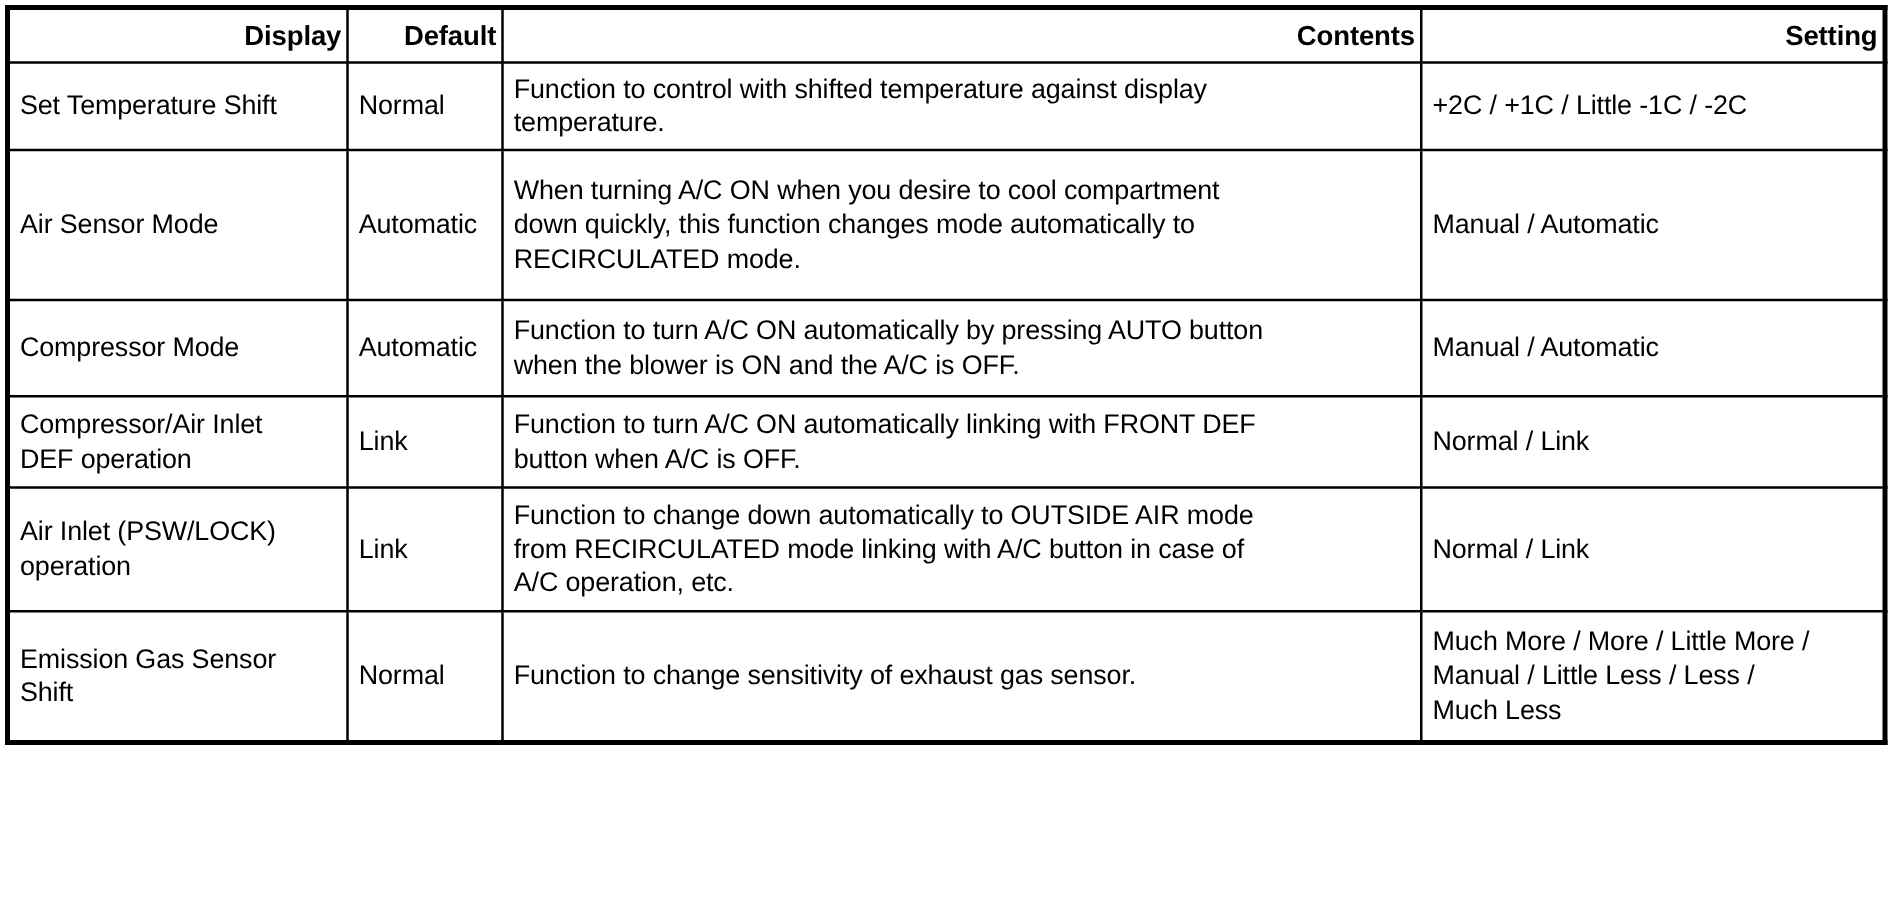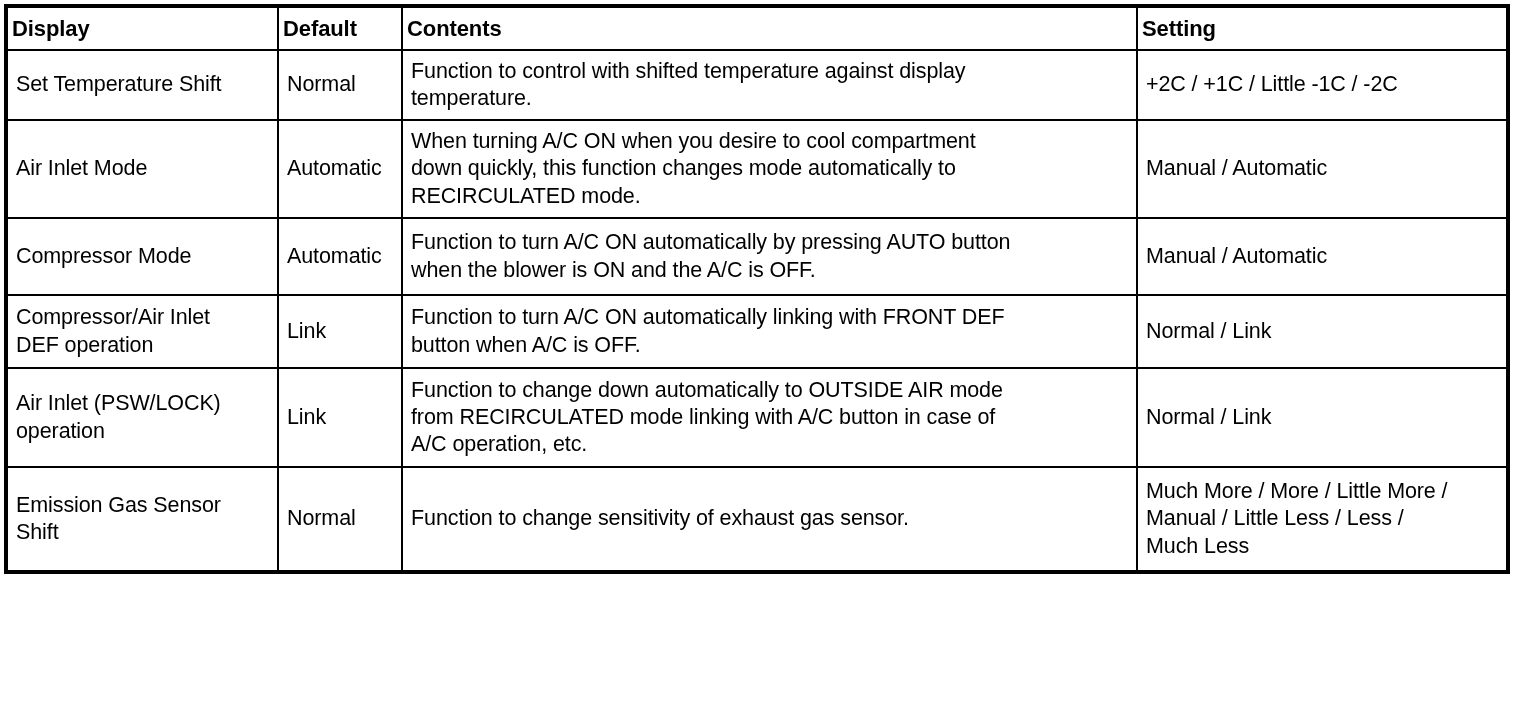--- a/index.html
+++ b/index.html
@@ -40,39 +40,39 @@
     border: 2px solid #000000;
     vertical-align: middle;
     font-size: 21.5px;
     line-height: 1.27;
     letter-spacing: -0.1px;
     box-sizing: border-box;
   }
 
   table.spec thead th {
     font-weight: bold;
-    text-align: left;
+    text-align: right;
     height: 44px;
     padding: 2px 4px;
     font-size: 22px;
   }
 
   table.spec tbody td {
     text-align: left;
     padding: 6px 7px 6px 8px;
   }
 
   td.cell-display  { padding-left: 8px; }
   td.cell-default  { padding-left: 7px; padding-right: 2px; }
   td.cell-contents { padding-left: 9px; padding-right: 6px; }
   td.cell-setting  { padding-left: 9px; padding-right: 4px; }
 
   
   tr.r0 td { height: 70px; }
-  tr.r1 td { height: 98px; }
+  tr.r1 td { height: 120px; }
   tr.r2 td { height: 77px; }
   tr.r3 td { height: 73px; }
   tr.r4 td { height: 99px; }
   tr.r5 td { height: 105px; }
   tr.r6 td { height: 73px; }
   tr.r7 td { height: 73px; }
 
   .line { display: block; white-space: nowrap; }
 </style>
 </head>
@@ -105,21 +105,21 @@
           <td class="cell-contents">
             <span class="line">Function to control with shifted temperature against display</span>
             <span class="line">temperature.</span>
           </td>
           <td class="cell-setting">
             <span class="line">+2C / +1C / Little -1C / -2C</span>
           </td>
         </tr>
         <tr class="r1">
           <td class="cell-display">
-            <span class="line">Air Inlet Mode</span>
+            <span class="line">Air Sensor Mode</span>
           </td>
           <td class="cell-default">
             <span class="line">Automatic</span>
           </td>
           <td class="cell-contents">
             <span class="line">When turning A/C ON when you desire to cool compartment</span>
             <span class="line">down quickly, this function changes mode automatically to</span>
             <span class="line">RECIRCULATED mode.</span>
           </td>
           <td class="cell-setting">

